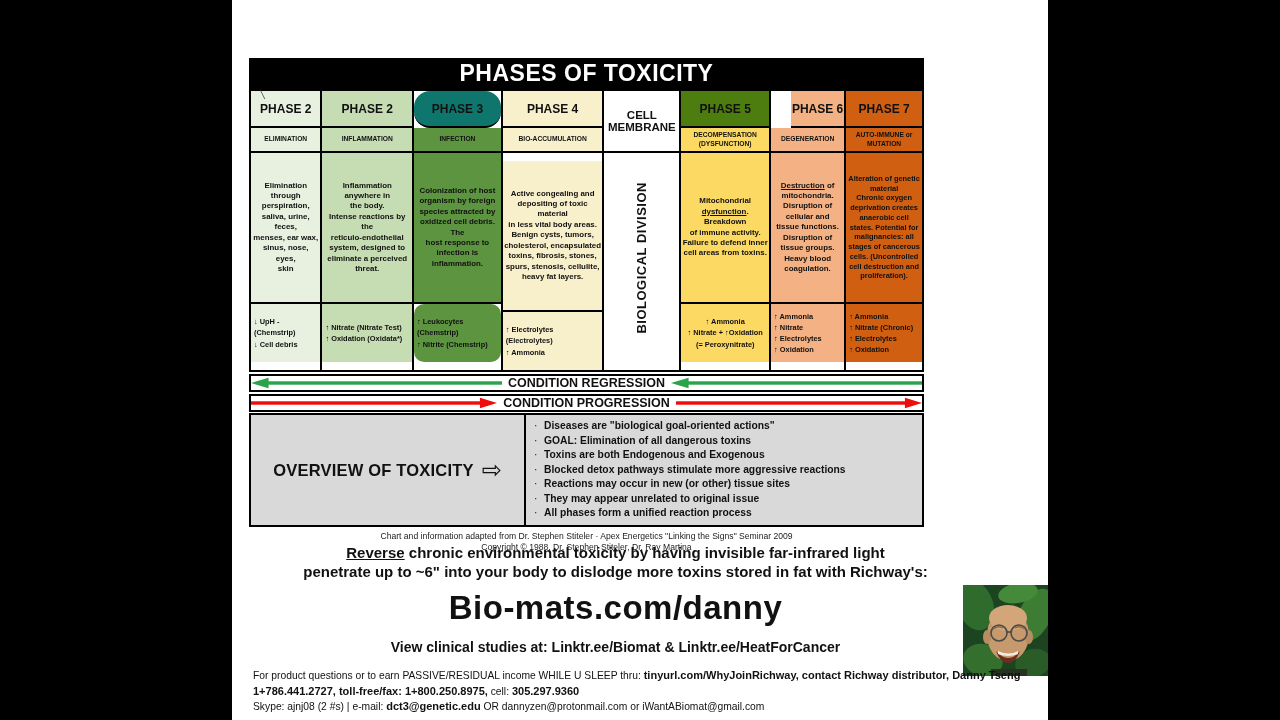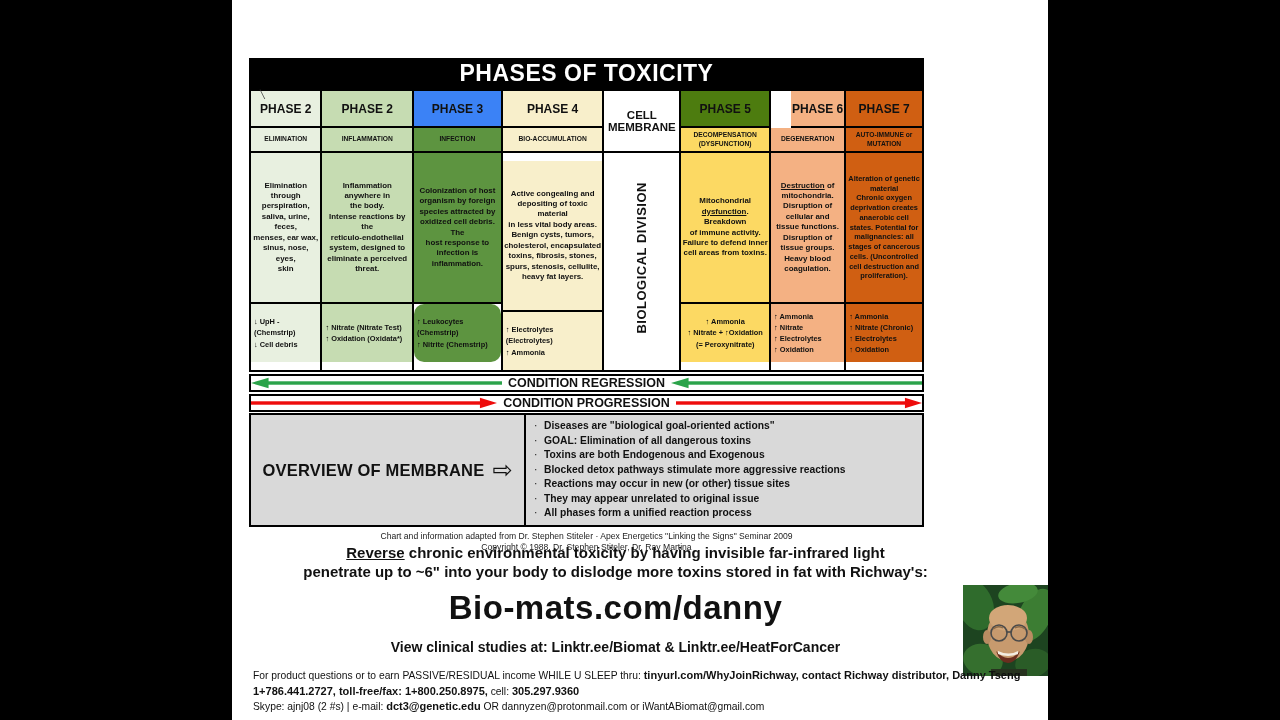--- a/index.html
+++ b/index.html
@@ -85,21 +85,21 @@
 system, designed to
 eliminate a perceived
 threat.</span><span class="u"></span><span></span></span></div>
           <div class="chem left" style="background: rgb(198, 220, 178);">
             <div>↑ Nitrate (Nitrate Test)</div>
               <div>↑ Oxidation (Oxidata*)</div>
           </div>
         </div>
 
         <div class="col" style="width:97px">
-          <div class="cell hdr" style="background: #3b82f6;">PHASE 3</div>
+          <div class="cell hdr" style="background: #0f766e; border-radius: 16px;">PHASE 3</div>
           <div class="cell sub" style="background: rgb(93, 148, 64);">INFECTION</div>
           <div class="cell bodyc" style="background: rgb(93, 148, 64);"><span><span>Colonization of host
 organism by foreign
 species attracted by
 oxidized cell debris. The
 host response to
 infection is inflammation.</span><span class="u"></span><span></span></span></div>
           <div class="chem left" style="background: rgb(93, 148, 64); border-radius: 10px;">
             <div>↑ Leukocytes (Chemstrip)</div>
               <div>↑ Nitrite (Chemstrip)</div>
@@ -210,21 +210,21 @@
         </svg>
         <span class="arrow-label">CONDITION PROGRESSION</span>
         <svg viewBox="0 0 100 14" preserveAspectRatio="none">
           <rect x="0" y="5" width="94" height="4" fill="#ee0c0c"></rect>
           <polygon points="100,7 93,1 93,13" fill="#ee0c0c"></polygon>
         </svg>
       </div>
 
       <div class="overview">
         <div class="ov-left">
-          <span class="ov-title">OVERVIEW OF MEMBRANE</span>
+          <span class="ov-title">OVERVIEW OF TOXICITY</span>
           <span class="ov-arrow">⇨</span>
         </div>
         <div class="ov-right">
           <div class="bullet">
               <span class="dot">·</span>
               <span>Diseases are "biological goal-oriented actions"</span>
             </div>
           <div class="bullet">
               <span class="dot">·</span>
               <span>GOAL: Elimination of all dangerous toxins</span>

